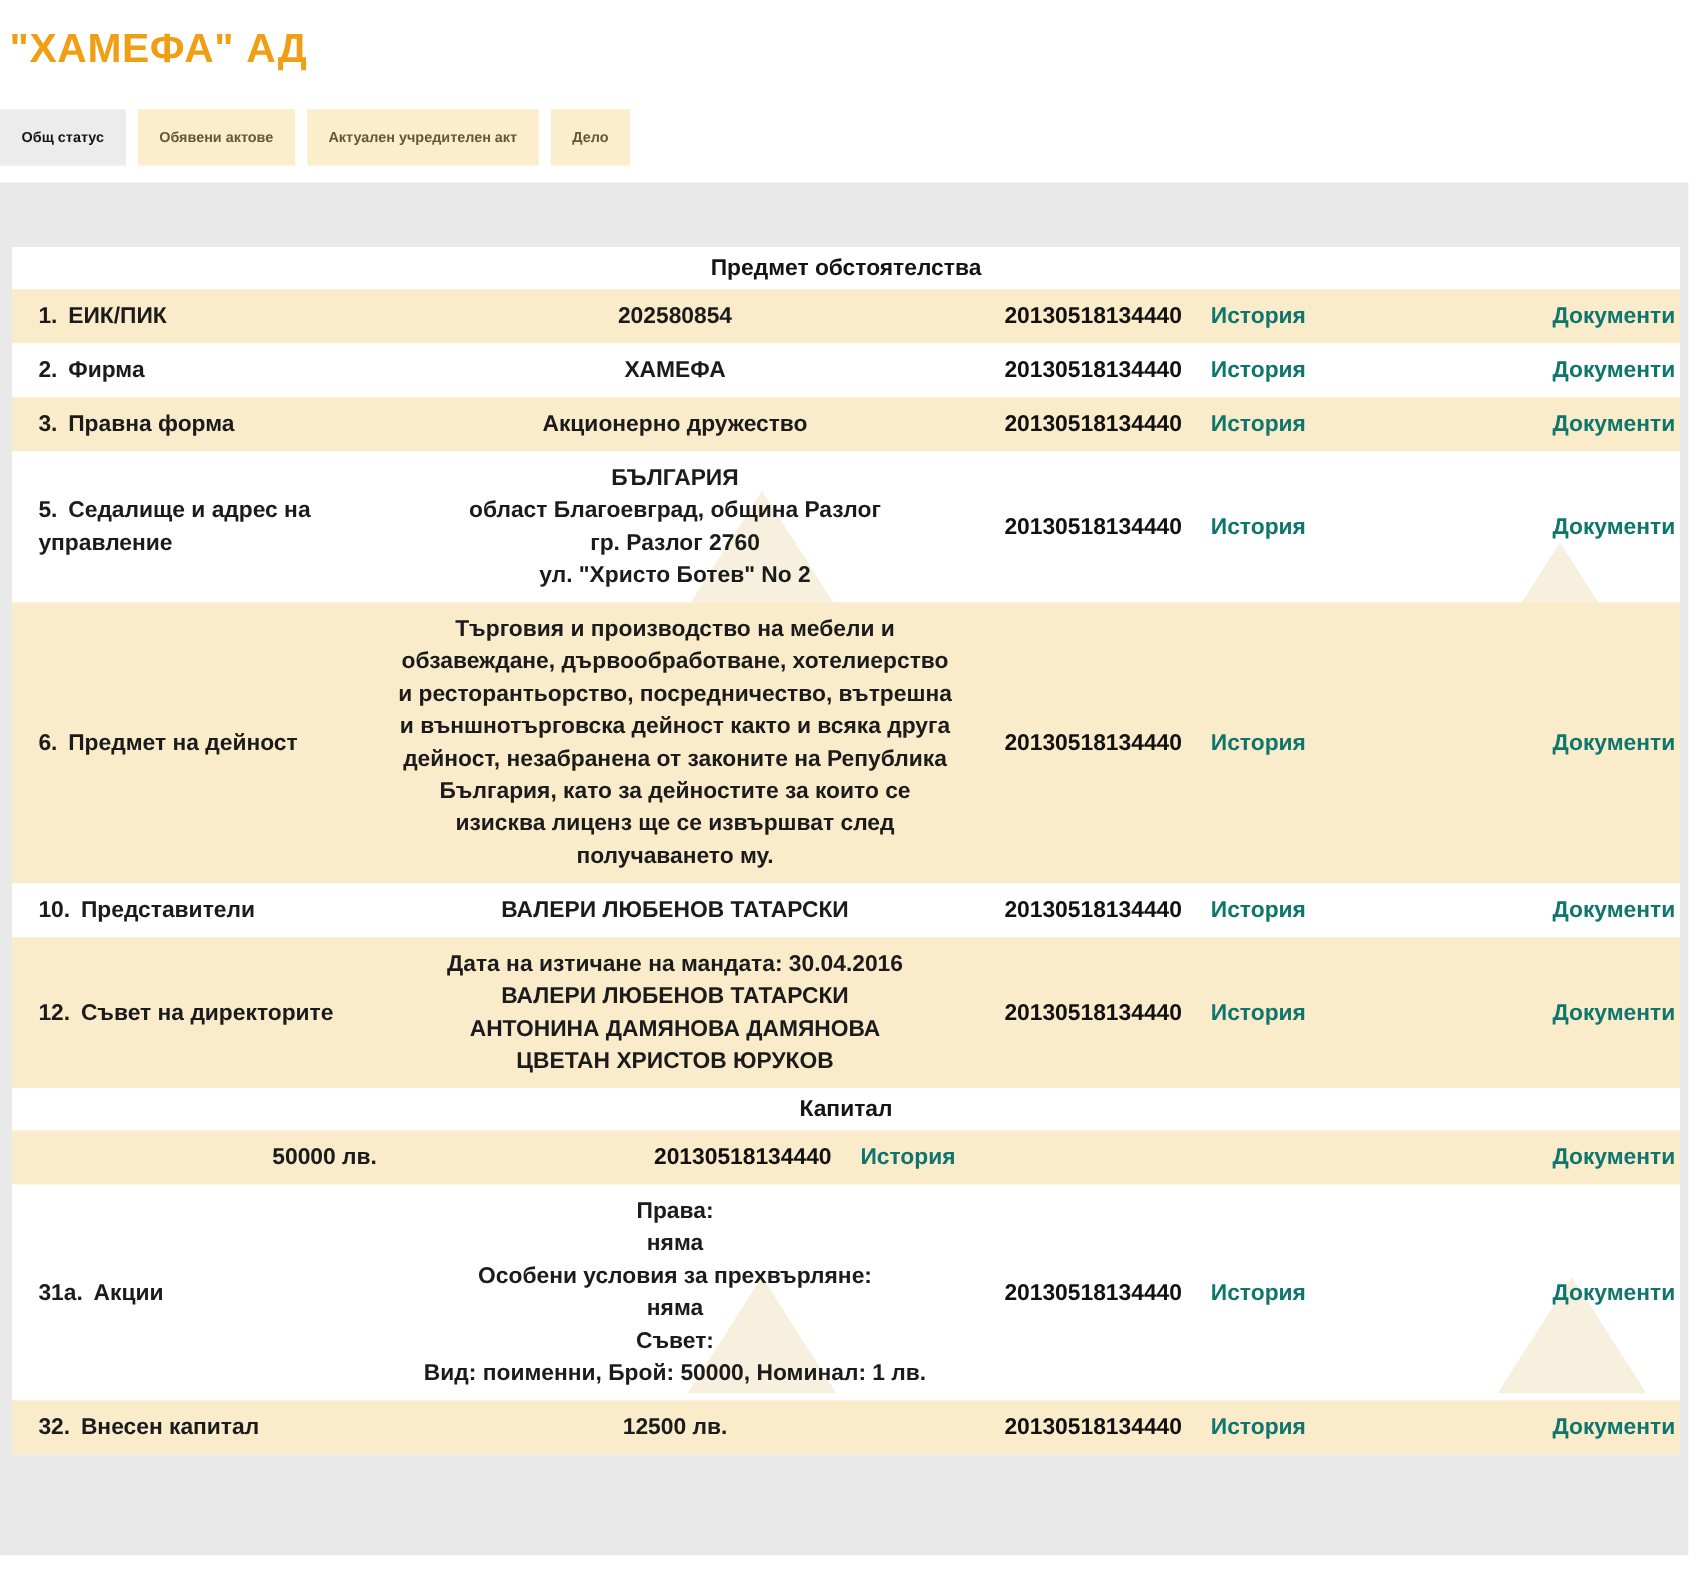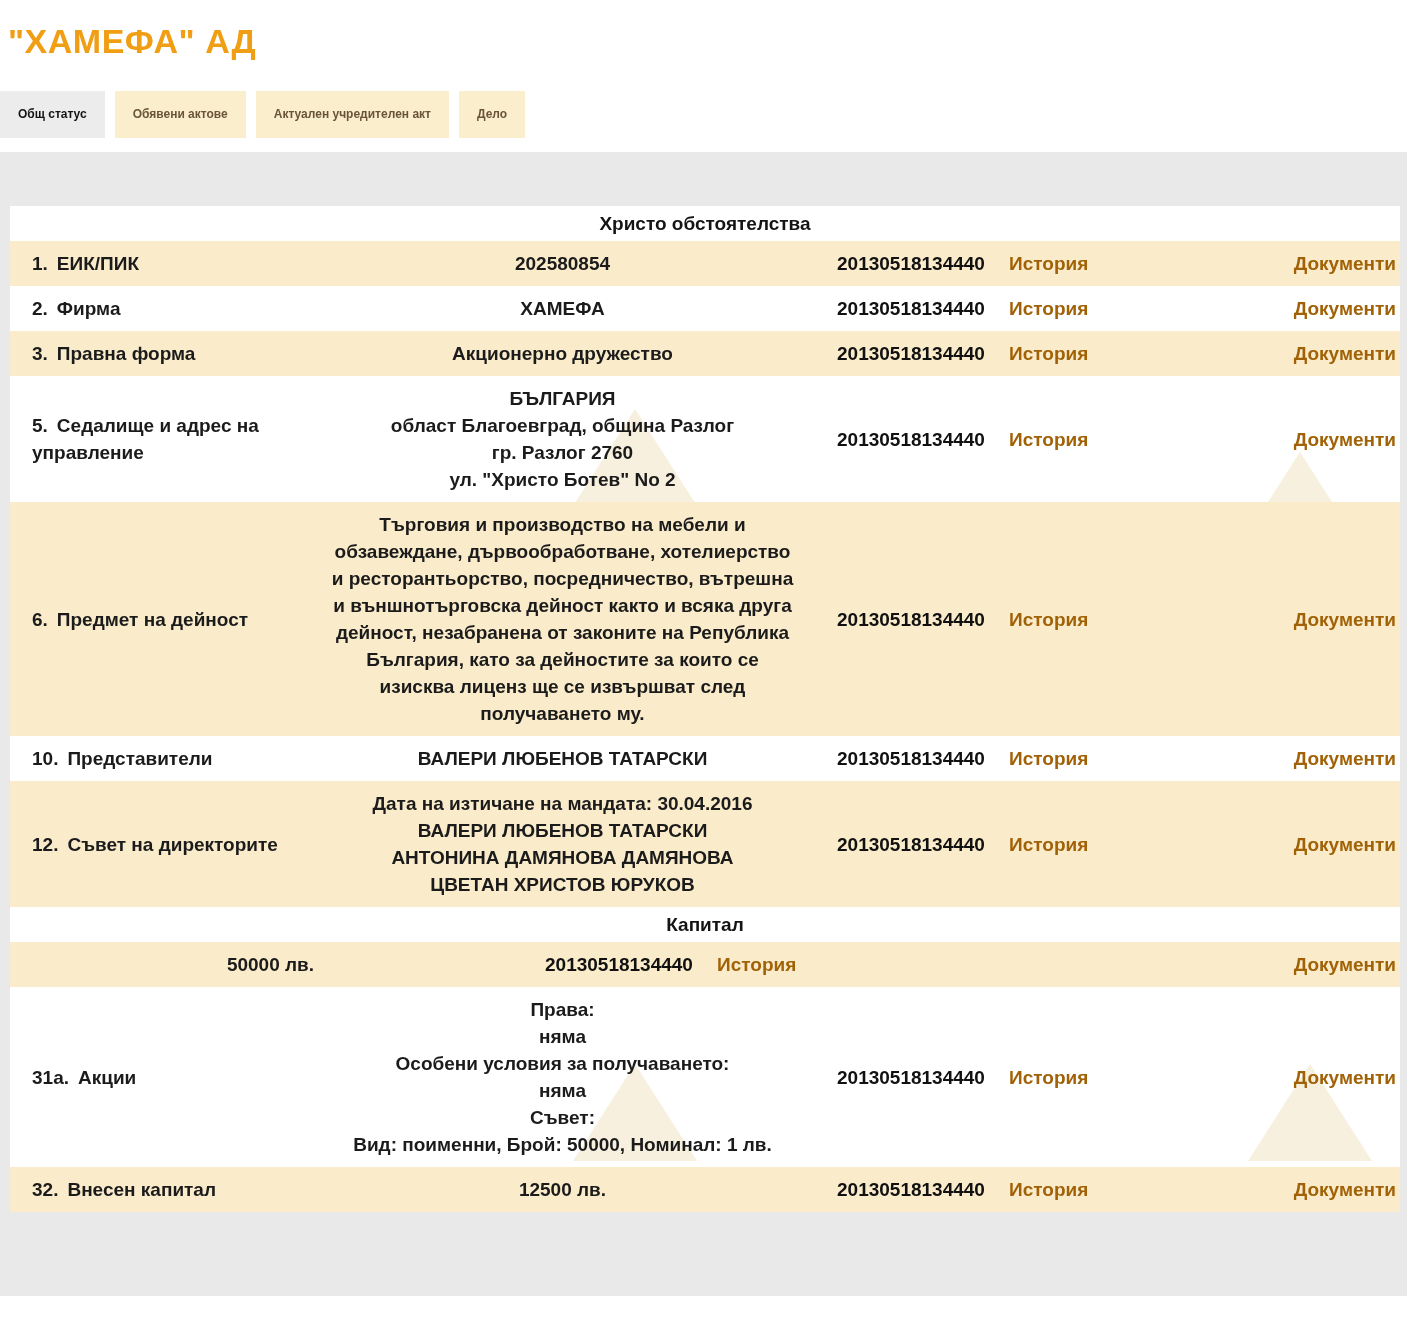--- a/index.html
+++ b/index.html
@@ -35,42 +35,42 @@
     padding:9px 0;font-size:19px;font-weight:bold;color:#1B1B1B;line-height:27px;}
   .item-row.shaded{background:#FAECCB;}
 
   .cell-label{width:292px;padding-left:22px;box-sizing:border-box;}
   .cell-label .num{margin-right:9px;}
   .cell-value{width:535px;box-sizing:border-box;padding-right:14px;text-align:center;}
   .cell-stamp{width:172px;color:#111111;}
   .cell-history{width:120px;}
   .cell-docs{flex:1;text-align:right;padding-right:4px;}
 
-  a.reg-link{color:#a16207;text-decoration:none;cursor:pointer;}
+  a.reg-link{color:#0f766e;text-decoration:none;cursor:pointer;}
 </style>
 </head>
 <body>
 
 <div class="page">
   <h1 class="company-title">"ХАМЕФА" АД</h1>
 
   <div class="tabs" id="tabs">
       <div class="tab active">Общ статус</div>
       <div class="tab">Обявени актове</div>
       <div class="tab">Актуален учредителен акт</div>
       <div class="tab">Дело</div>
     </div>
 
   <div class="content">
     <div class="regtable" id="regtable">
       <div class="wm wm1"></div>
       <div class="wm wm2"></div>
       <div class="wm wm3"></div>
       <div class="wm wm4"></div>
-    <div class="section-row"><span class="section-title">Христо обстоятелства</span></div>
+    <div class="section-row"><span class="section-title">Предмет обстоятелства</span></div>
         <div class="item-row shaded">
           <div class="cell-label"><span class="num">1.</span><span class="lbl">ЕИК/ПИК</span></div>
           <div class="cell-value"><span class="vline">202580854</span></div>
           <div class="cell-stamp">20130518134440</div>
           <div class="cell-history"><a class="reg-link">История</a></div>
           <div class="cell-docs"><a class="reg-link">Документи</a></div>
         </div>
         <div class="item-row">
           <div class="cell-label"><span class="num">2.</span><span class="lbl">Фирма</span></div>
           <div class="cell-value"><span class="vline">ХАМЕФА</span></div>
@@ -115,21 +115,21 @@
         </div>
         <div class="section-row"><span class="section-title">Капитал</span></div>
         <div class="item-row shaded">
           <div class="cell-value"><span class="vline">50000 лв.</span></div>
           <div class="cell-stamp">20130518134440</div>
           <div class="cell-history"><a class="reg-link">История</a></div>
           <div class="cell-docs"><a class="reg-link">Документи</a></div>
         </div>
         <div class="item-row">
           <div class="cell-label"><span class="num">31а.</span><span class="lbl">Акции</span></div>
-          <div class="cell-value"><span class="vline">Права:</span><br><span class="vline">няма</span><br><span class="vline">Особени условия за получаването:</span><br><span class="vline">няма</span><br><span class="vline">Съвет:</span><br><span class="vline">Вид: поименни, Брой: 50000, Номинал: 1 лв.</span></div>
+          <div class="cell-value"><span class="vline">Права:</span><br><span class="vline">няма</span><br><span class="vline">Особени условия за прехвърляне:</span><br><span class="vline">няма</span><br><span class="vline">Съвет:</span><br><span class="vline">Вид: поименни, Брой: 50000, Номинал: 1 лв.</span></div>
           <div class="cell-stamp">20130518134440</div>
           <div class="cell-history"><a class="reg-link">История</a></div>
           <div class="cell-docs"><a class="reg-link">Документи</a></div>
         </div>
         <div class="item-row shaded">
           <div class="cell-label"><span class="num">32.</span><span class="lbl">Внесен капитал</span></div>
           <div class="cell-value"><span class="vline">12500 лв.</span></div>
           <div class="cell-stamp">20130518134440</div>
           <div class="cell-history"><a class="reg-link">История</a></div>
           <div class="cell-docs"><a class="reg-link">Документи</a></div>

